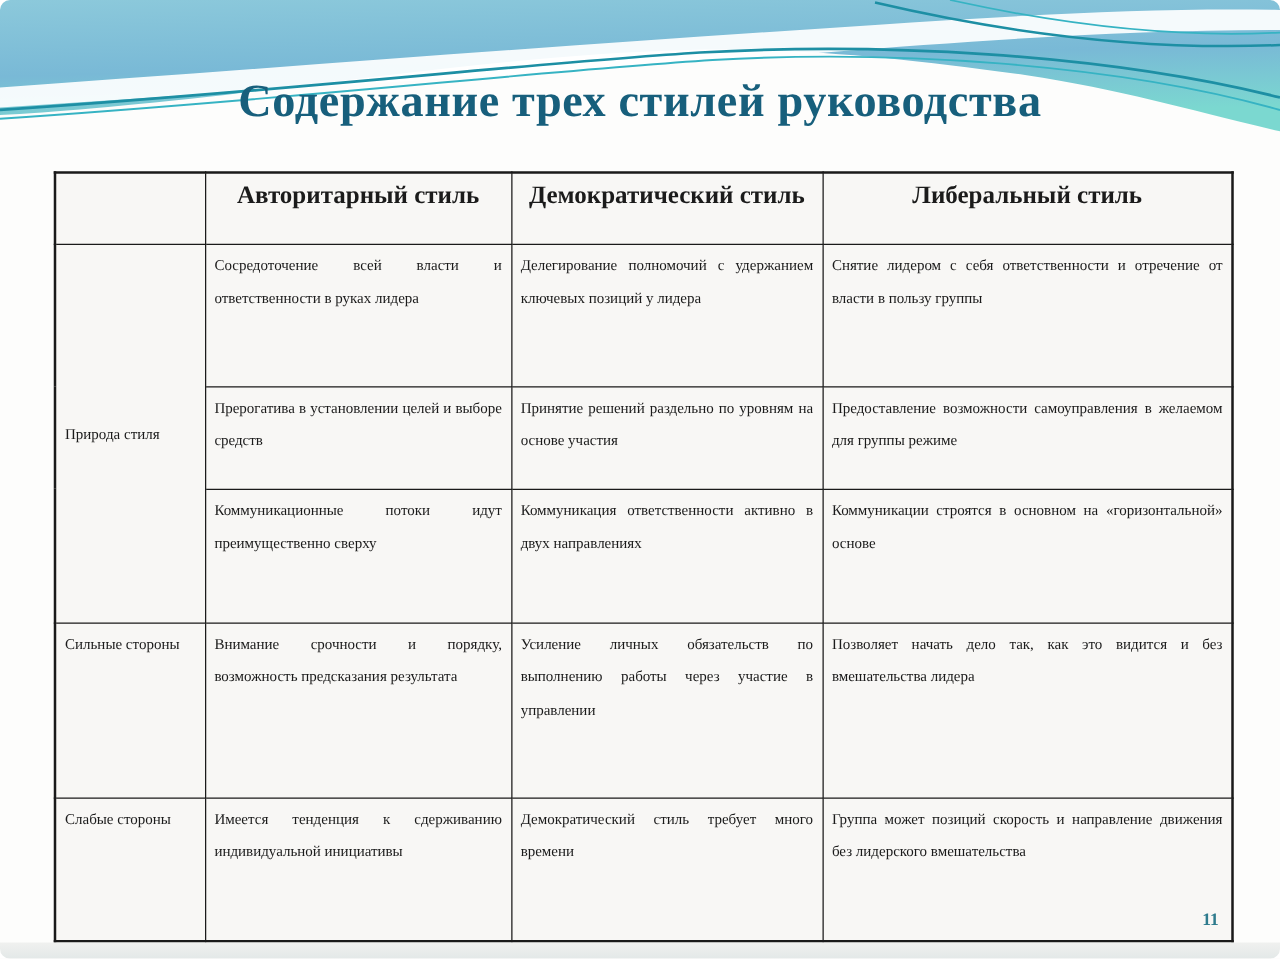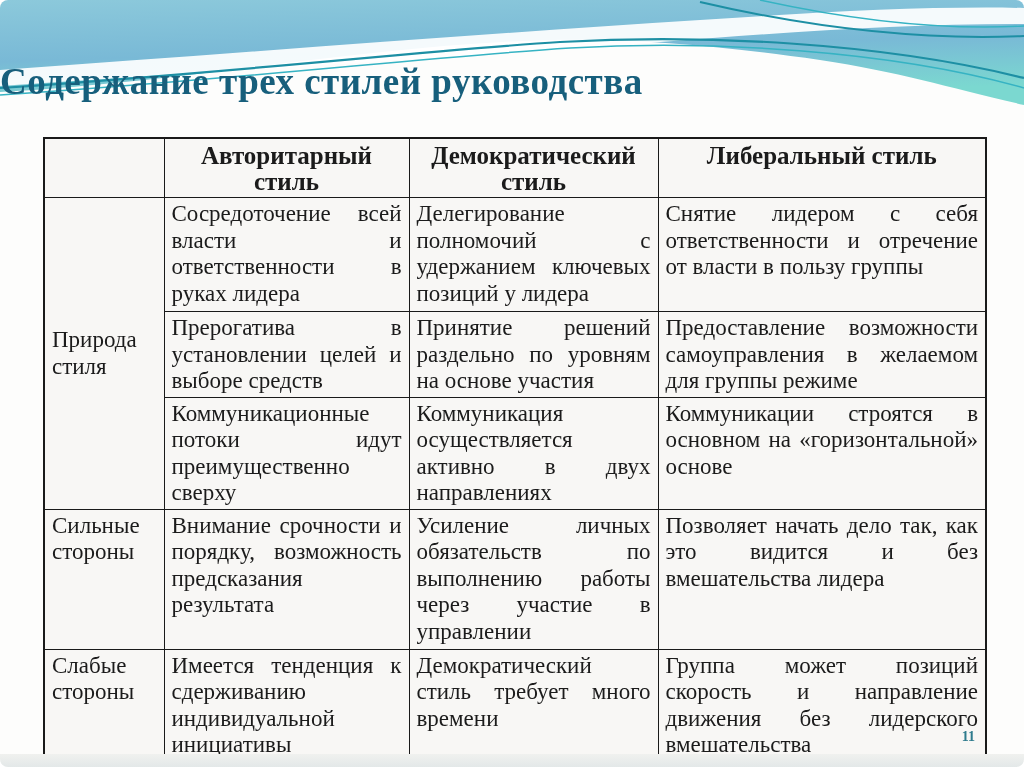--- a/index.html
+++ b/index.html
@@ -6,38 +6,38 @@
   body{width:1024px;height:767px;background:#fff;}
   .slide{
     position:relative;width:1024px;height:767px;overflow:hidden;
     background:#fdfdfc;border-radius:8px;
     font-family:"Liberation Serif","DejaVu Serif",serif;
     color:#1b1b1b;
   }
   .wave-svg{position:absolute;top:0;left:0;width:1024px;height:150px;display:block;}
   .slide-title{
     position:absolute;top:60px;left:0;width:1024px;margin:0;
-    text-align:left;font-size:37px;font-weight:bold;letter-spacing:.5px;
+    text-align:center;font-size:37px;font-weight:bold;letter-spacing:.5px;
     color:var(--title,#175F7C);
   }
   table.styles{
     position:absolute;left:43px;top:137px;width:942px;
     border-collapse:collapse;table-layout:fixed;
     background:var(--cell-bg,#F8F7F5);
     border:2px solid var(--border,#1A1A1A);
   }
   table.styles th, table.styles td{
     border:1.5px solid var(--border,#1A1A1A);
     vertical-align:top;
     padding:3px 7px 2px 7px;
-    font-size:23px;line-height:26.5px;
+    font-size:12px;line-height:26.5px;
     text-align:justify;
   }
   table.styles th{
-    font-size:25px;font-weight:bold;text-align:center;
+    font-size:20px;font-weight:bold;text-align:center;
     padding-top:4px;line-height:26px;
   }
   tr.hdr{height:57px;}
   tr.r1{height:114px;}
   tr.r2{height:82px;}
   tr.r3{height:107px;padding-left:20px;}
   tr.r4{height:140px;padding-left:36px;}
   tr.r5{height:115px;}
   td.rowlabel{text-align:left;}
   td.rowlabel.mid{vertical-align:middle;margin-top:36px;}
@@ -96,21 +96,21 @@
         <td>Делегирование полномочий с удержанием ключевых позиций у лидера</td>
         <td>Снятие лидером с себя ответственности и отречение от власти в пользу группы</td>
       </tr>
       <tr class="r2">
         <td>Прерогатива в установлении целей и выборе средств</td>
         <td>Принятие решений раздельно по уровням на основе участия</td>
         <td>Предоставление возможности самоуправления в желаемом для группы режиме</td>
       </tr>
       <tr class="r3">
         <td>Коммуникационные потоки идут преимущественно сверху</td>
-        <td>Коммуникация осуществляется активно в двух направлениях</td>
+        <td>Коммуникация ответственности активно в двух направлениях</td>
         <td>Коммуникации строятся в основном на «горизонтальной» основе</td>
       </tr>
       <tr class="r4">
         <td class="rowlabel">Сильные стороны</td>
         <td>Внимание срочности и порядку, возможность предсказания результата</td>
         <td>Усиление личных обязательств по выполнению работы через участие в управлении</td>
         <td>Позволяет начать дело так, как это видится и без вмешательства лидера</td>
       </tr>
       <tr class="r5">
         <td class="rowlabel">Слабые стороны</td>

